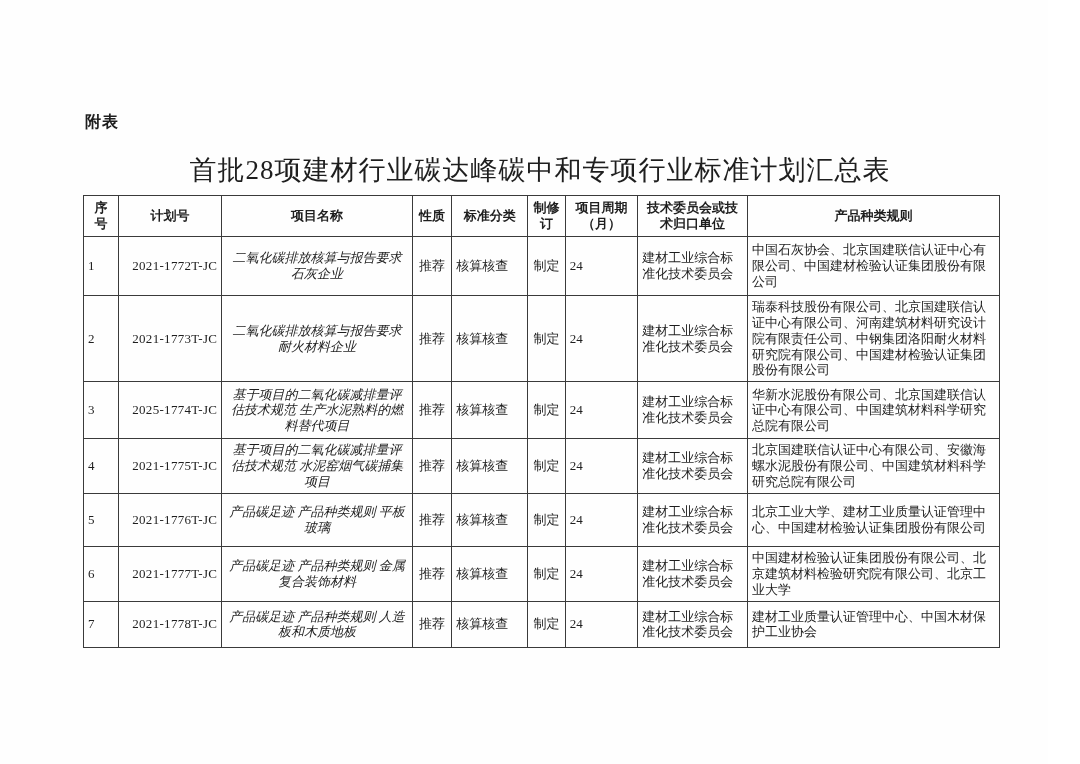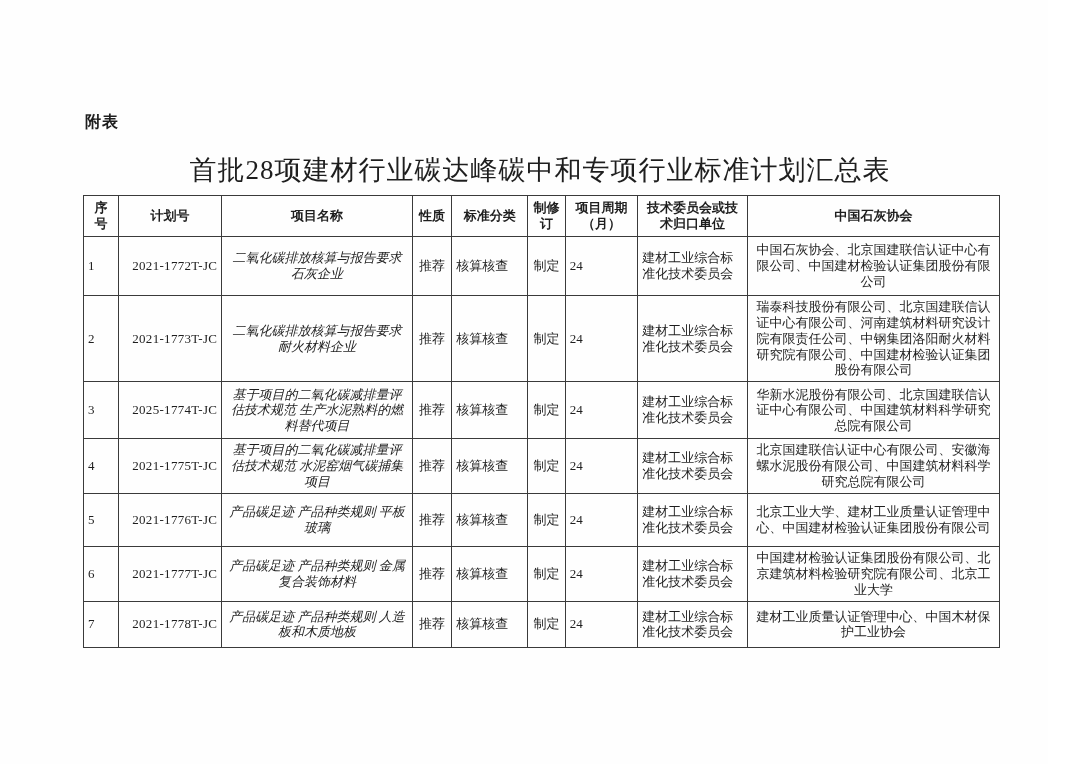--- a/index.html
+++ b/index.html
@@ -62,21 +62,21 @@
     height: 34px;
   }
   td.c-seq   { text-align: left; padding-left: 6px; }
   td.c-plan  { text-align: right; letter-spacing: 0.3px; }
   td.c-name  { text-align: center; font-style: italic; }
   td.c-nat   { text-align: center; }
   td.c-cat   { text-align: left; }
   td.c-rev   { text-align: center; }
   td.c-per   { text-align: left; }
   td.c-com   { text-align: left; }
-  td.c-draft { text-align: center; }
+  td.c-draft { text-align: left; }
   tbody tr.r1 { height: 59px; }
   tbody tr.r2 { height: 77px; }
   tbody tr.r3 { height: 57px; }
   tbody tr.r4 { height: 54px; }
   tbody tr.r5 { height: 53px; }
   tbody tr.r6 { height: 55px; }
   tbody tr.r7 { height: 46px; }
 </style>
 </head>
 <body>
@@ -103,21 +103,21 @@
       <thead>
         <tr>
           <th>序号</th>
           <th>计划号</th>
           <th>项目名称</th>
           <th>性质</th>
           <th>标准分类</th>
           <th>制修订</th>
           <th>项目周期（月）</th>
           <th>技术委员会或技术归口单位</th>
-          <th>中国石灰协会</th>
+          <th>产品种类规则</th>
         </tr>
       </thead>
       <tbody>
         <tr class="r1">
           <td class="c-seq">1</td>
           <td class="c-plan">2021-1772T-JC</td>
           <td class="c-name">二氧化碳排放核算与报告要求 石灰企业</td>
           <td class="c-nat">推荐</td>
           <td class="c-cat">核算核查</td>
           <td class="c-rev">制定</td>

